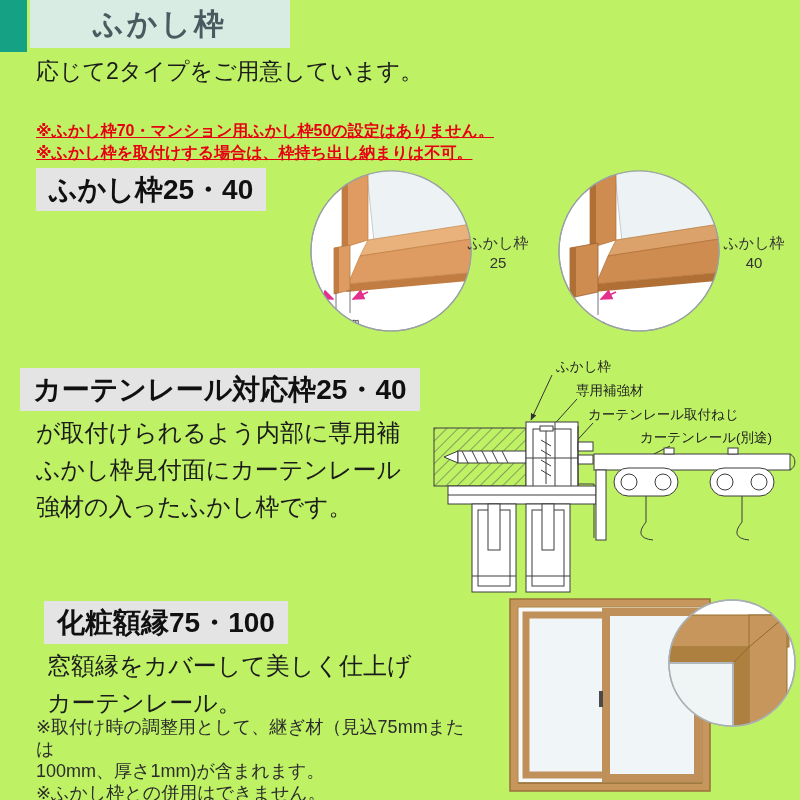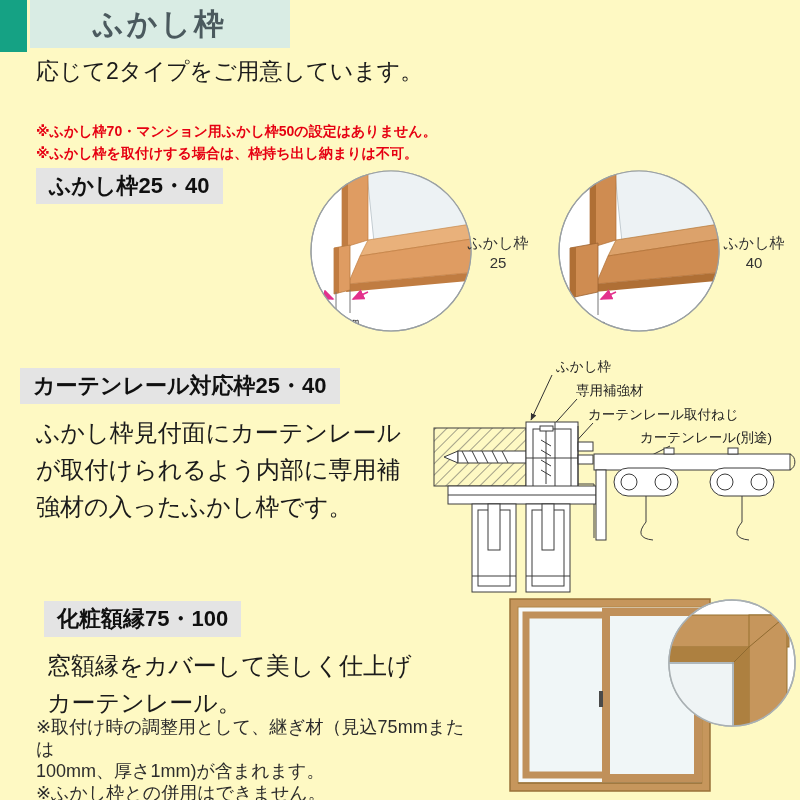--- a/index.html
+++ b/index.html
@@ -1,34 +1,34 @@
 <!DOCTYPE html>
 <html><head>
 <meta charset="utf-8">
 <style>
   * { margin:0; padding:0; box-sizing:border-box; }
   html,body { background:#ffffff; }
   body { font-family:"Liberation Sans","DejaVu Sans",sans-serif; color:#1c1c1c; }
-  #page { position:relative; width:800px; height:800px; background:#fef9c3; overflow:hidden; }
+  #page { position:relative; width:800px; height:800px; background:#bef264; overflow:hidden; }
   .abs { position:absolute; }
 
   
   .accent-bar { left:0; top:0; width:27px; height:52px; background:#15a284; }
   .title-banner { left:30px; top:0; width:260px; height:48px; background:#d9ece4;
                   display:flex; align-items:center; justify-content:center; }
   .page-title { font-size:30px; font-weight:bold; color:#4b5a5e; letter-spacing:3px; }
 
   
   .intro { left:36px; top:56px; width:740px; font-size:23px; line-height:31px; color:#1b1b1b; }
-  .warnings { left:36px; top:120px; width:740px; font-size:14px; font-weight:bold;
-              line-height:22px; color:#e60012; }
+  .warnings { left:36px; top:120px; width:740px; font-size:16px; font-weight:bold;
+              line-height:22px; color:#e60012;text-decoration:underline; }
 
   
   .sec-heading { display:inline-block; background:#e4e4e4; color:#101010;
-                 font-size:22px; font-weight:bold; padding:4px 13px; line-height:1.25; }
+                 font-size:28px; font-weight:bold; padding:4px 13px; line-height:1.25; }
   .h1pos { left:36px; top:168px; }
   .h2pos { left:20px; top:368px; }
   .h3pos { left:36px; top:601px;padding-left:8px; }
 
   .sec-body { font-size:24px; line-height:37px; color:#1b1b1b; }
   .body2 { left:36px; top:414px; width:410px; }
   .body3 { left:47px; top:647px; width:430px; }
 
   .notes3 { left:36px; top:716px; width:440px; font-size:18px; line-height:22px; color:#2c2c2c; }
 
@@ -121,22 +121,22 @@
   </svg>
   <div class="abs circle-caption cap2">
     <div>ふかし枠</div>
     <div>40</div>
   </div>
 
   <div class="abs h2pos">
     <span class="sec-heading">カーテンレール対応枠25・40</span>
   </div>
   <div class="abs sec-body body2">
+    <div>が取付けられるよう内部に専用補</div>
     <div>ふかし枠見付面にカーテンレール</div>
-    <div>が取付けられるよう内部に専用補</div>
     <div>強材の入ったふかし枠です。</div>
   </div>
 
   <svg class="abs" style="left:428px; top:356px;" width="372" height="248" viewBox="0 0 372 248" fill="none" stroke="#3c3c3c" stroke-width="1">
     <defs>
       <pattern id="hat" width="8" height="8" patternUnits="userSpaceOnUse" patternTransform="rotate(45)">
         <line x1="0" y1="0" x2="0" y2="8" stroke="#555" stroke-width="1.1"></line>
       </pattern>
       <marker id="ar" markerWidth="8" markerHeight="8" refX="6.5" refY="3" orient="auto">
         <path d="M0,0 L7,3 L0,6 Z" fill="#333" stroke="none"></path>

